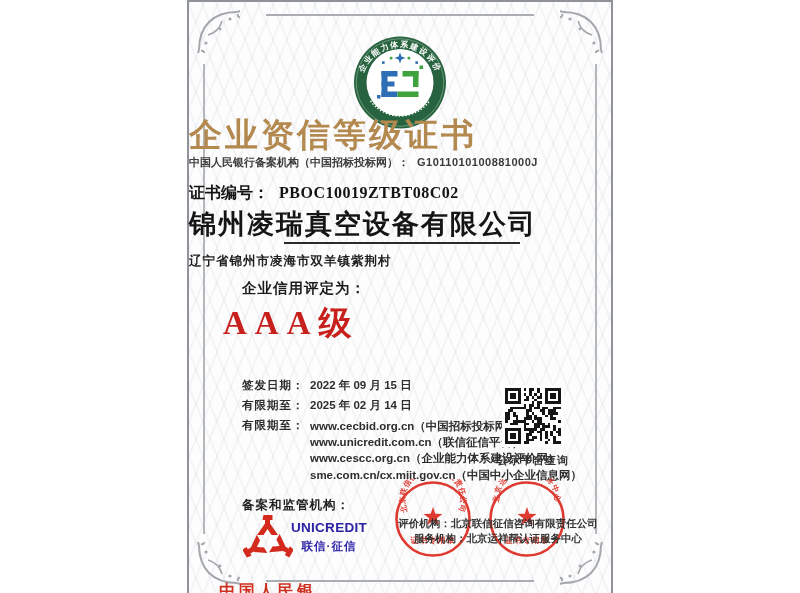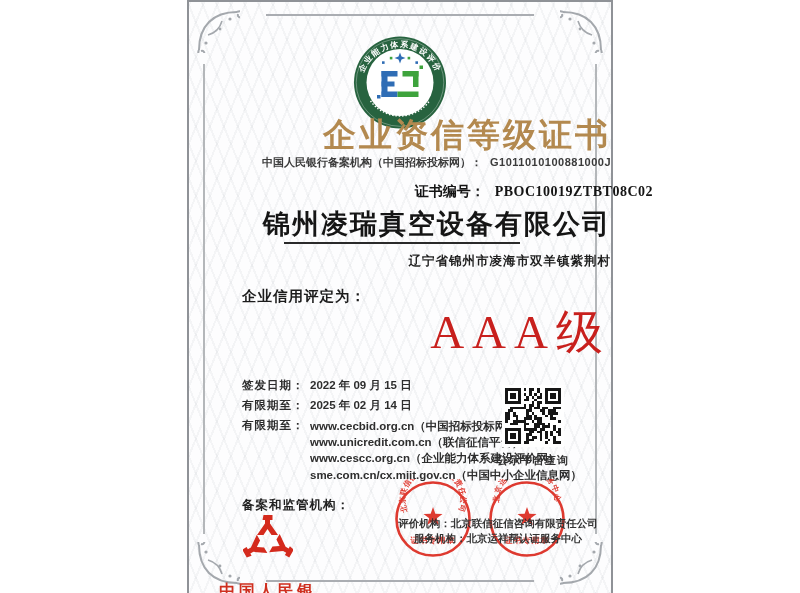--- a/index.html
+++ b/index.html
@@ -11,45 +11,45 @@
   .serif{font-family:"Liberation Serif","DejaVu Serif",serif;}
   .cert{
     position:absolute;left:187px;top:0;width:426px;height:600px;
     box-sizing:border-box;border:2px solid #8f9297;
     background-color:#fdfdfe;
     background-image:
       repeating-linear-gradient(112deg, rgba(150,158,166,.09) 0 2px, transparent 2px 13px),
       repeating-linear-gradient(68deg, rgba(150,158,166,.09) 0 2px, transparent 2px 13px);
   }
   .abs{position:absolute;}
-  .centered{left:0;width:100%;text-align:right;}
+  .centered{left:0;width:100%;text-align:left;}
   
   .flourish{position:absolute;width:44px;height:44px;}
   .fl-tl{left:7px;top:7px;}
   .fl-tr{right:7px;top:7px;transform:scaleX(-1);}
   .fl-bl{left:7px;top:540px;transform:scaleY(-1);}
   .fl-br{right:7px;top:540px;transform:scale(-1,-1);}
   .hline{position:absolute;height:2px;background:#aaadb2;}
   .line-top{left:77px;top:12px;width:268px;}
   .line-bottom{left:77px;top:578px;width:268px;}
   .vline{position:absolute;width:2px;background:#b4b7ba;top:62px;height:470px;}
   .vl-left{left:14px;}
   .vl-right{right:14px;}
   
   .logo{left:50%;top:33px;transform:translateX(-50%);}
   .title{top:111px;font-size:33px;font-weight:bold;letter-spacing:3px;color:#b3894f;}
   .subtitle{top:153px;font-size:11px;font-weight:bold;color:#3b3b3b;}
   .subtitle .code{margin-left:8px;letter-spacing:.5px;}
-  .certno{top:181px;font-size:14px;font-weight:bold;color:#141414;padding-left:42px;}
+  .certno{top:181px;font-size:16px;font-weight:bold;color:#141414;}
   .certno .val{margin-left:10px;letter-spacing:.5px;}
   .company{top:204px;font-size:27px;font-weight:bold;color:#151515;letter-spacing:2px;}
   .name-underline{position:absolute;left:95px;top:240px;width:236px;height:2px;background:#2a2a2a;}
   .address{top:251px;font-size:12.5px;font-weight:bold;color:#1e1e1e;letter-spacing:1px;}
-  .rating-label{left:53px;top:277px;font-size:14.5px;font-weight:bold;color:#1c1c1c;letter-spacing:1px;margin-top:8px;}
-  .rating{top:299px;font-size:47px;font-weight:normal;color:#c8201d;letter-spacing:8px;}
+  .rating-label{left:53px;top:277px;font-size:14.5px;font-weight:bold;color:#1c1c1c;letter-spacing:1px;}
+  .rating{top:299px;font-size:33px;font-weight:bold;color:#c8201d;letter-spacing:8px;padding-left:34px;}
   
   .info{left:53px;top:376px;font-size:11.5px;font-weight:bold;color:#2d2d2d;}
   .info .row{display:flex;margin-bottom:6px;line-height:14px;}
   .info .lbl{width:68px;letter-spacing:1px;flex:none;}
   .info .weblist div{line-height:16.2px;}
   
   .qr{left:313px;top:383px;width:62px;height:62px;background:#fff;}
   .qr-cells{position:absolute;inset:3px;display:grid;grid-template-columns:repeat(21,1fr);grid-template-rows:repeat(21,1fr);}
   .qr-cells i{display:block;}
   .qr-cells i.on{background:#161616;}
@@ -659,20 +659,24 @@
       </defs>
       <g fill="#d42a1d">
         <use href="#coin" xlink:href="#coin" transform="translate(25 16)"></use>
         <use href="#coin" xlink:href="#coin" transform="translate(14.5 32) rotate(-120)"></use>
         <use href="#coin" xlink:href="#coin" transform="translate(35.5 32) rotate(120)"></use>
       </g>
     </svg>
     <div class="pboc-name">中国人民银行</div>
   </div>
 
+  <div class="abs unicredit">
+    <div class="uc-name">UNICREDIT</div>
+    <div class="uc-cn">联信·征信</div>
+  </div>
 
   <div class="abs agencies">
     <div>评价机构：北京联信征信咨询有限责任公司</div>
     <div>服务机构：北京运祥帮认证服务中心</div>
   </div>
 
   <svg class="seal seal-left" viewBox="0 0 80 80" xmlns="http://www.w3.org/2000/svg" xmlns:xlink="http://www.w3.org/1999/xlink">
     <circle cx="40" cy="40" r="36.5" fill="none" stroke="#dc2a1f" stroke-width="2.6"></circle>
     <polygon fill="#dc2a1f" points="40,28 42.35,34.76 49.51,34.91 43.8,39.24 45.88,46.09 40,42 34.12,46.09 36.2,39.24 30.49,34.91 37.65,34.76"></polygon>
     <path id="sealArcL" d="M 13.7 30.4 A 28 28 0 1 1 66.3 30.4" fill="none"></path>

